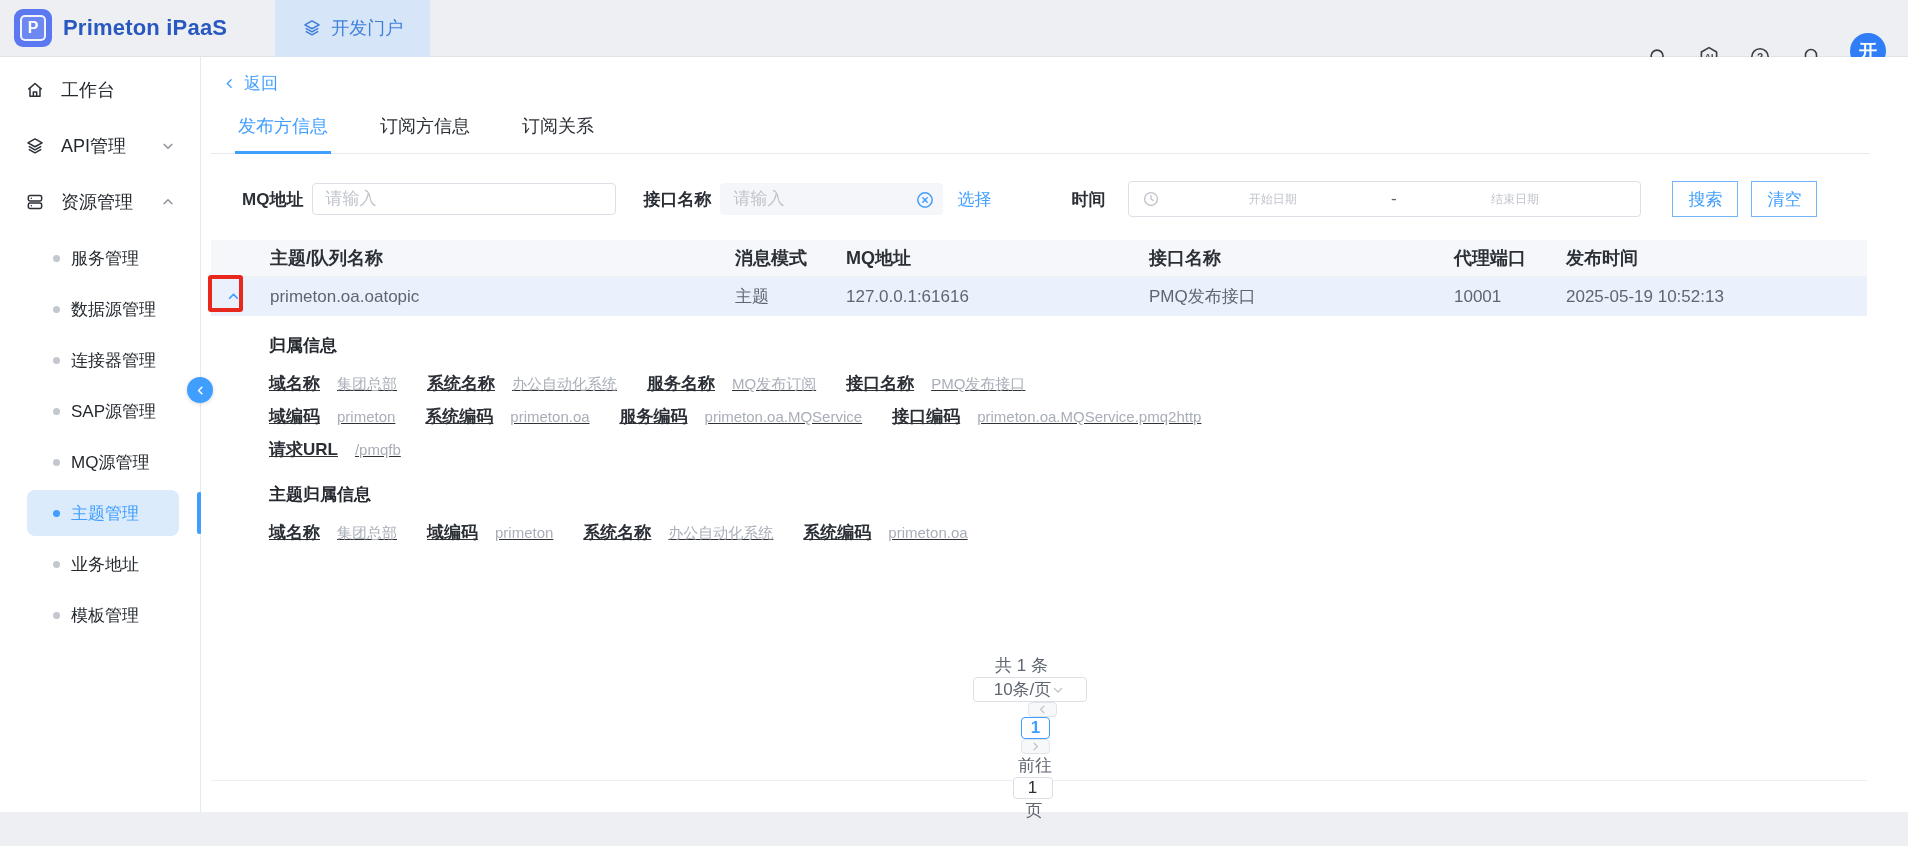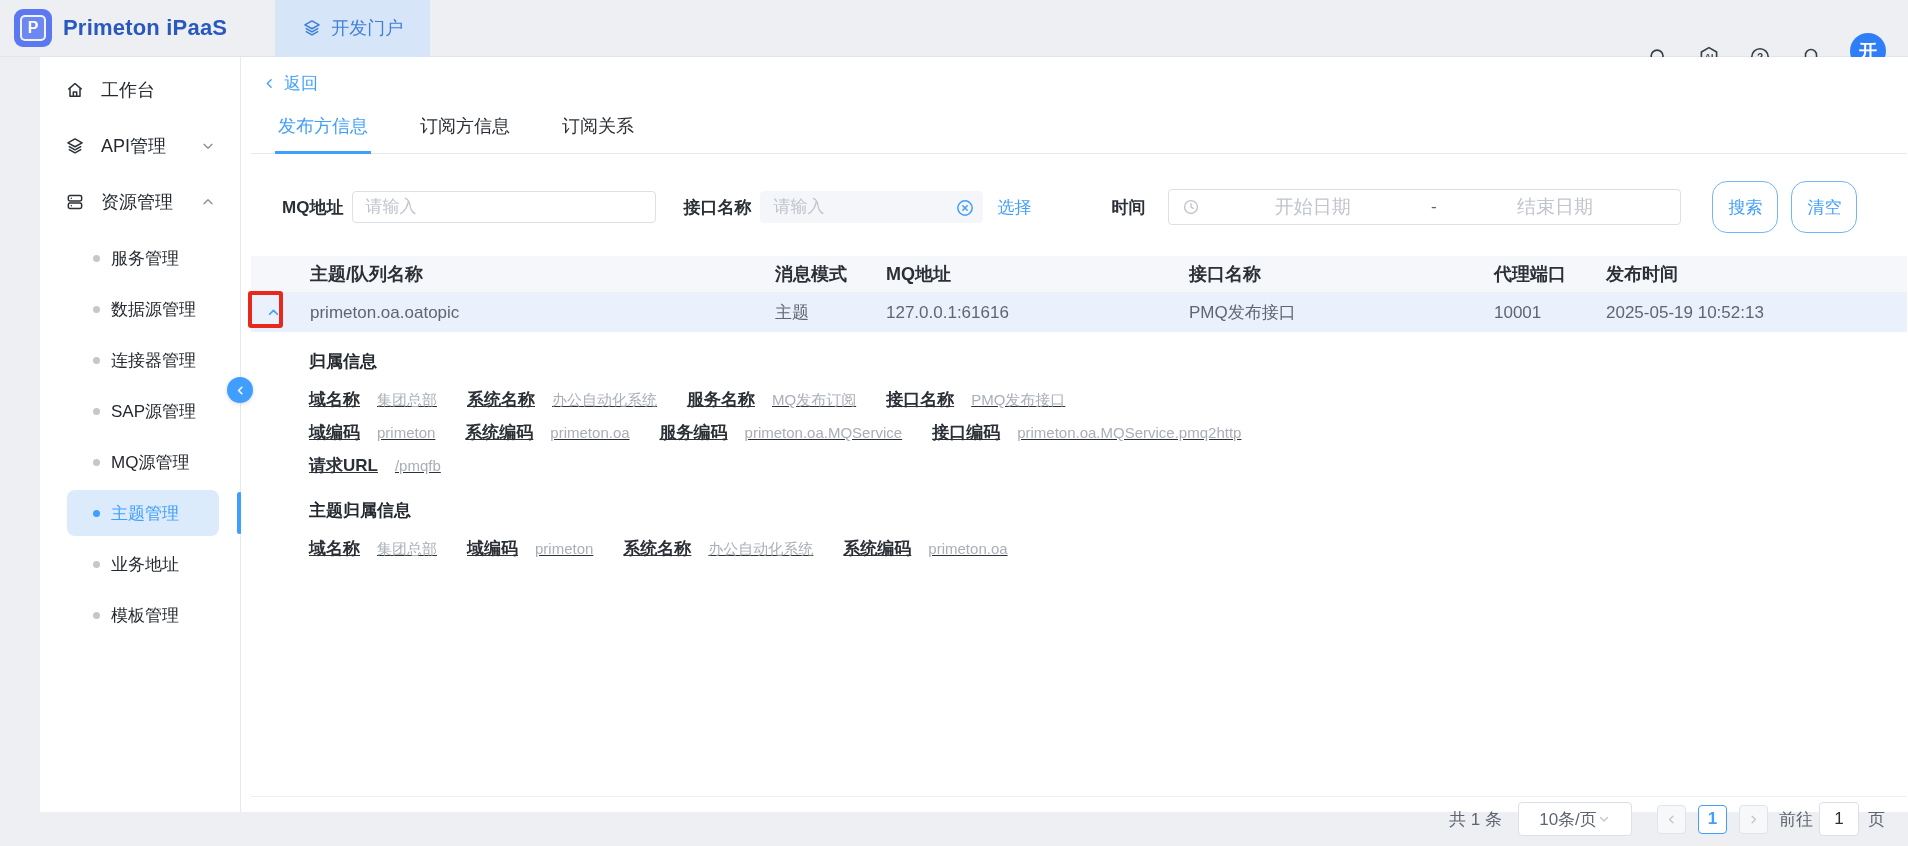--- a/index.html
+++ b/index.html
@@ -14,21 +14,21 @@
   .topbar { height:57px; background:#edeff3; border-bottom:1px solid #e2e4e8; display:flex; align-items:center; }
   .logo-wrap { display:flex; align-items:center; margin-left:14px; }
   .logo-icon { width:38px; height:38px; border-radius:9px; background:#5b78f0; display:flex; align-items:center; justify-content:center; position:relative; }
   .logo-icon .inner { width:26px; height:26px; border:2px solid rgba(255,255,255,.9); border-radius:5px; display:flex; align-items:center; justify-content:center; color:#fff; font-weight:bold; font-size:16px; background:rgba(255,255,255,.12); }
   .logo-title { margin-left:11px; font-size:22px; font-weight:bold; color:#2858c0; letter-spacing:.2px; }
   .portal-tab { height:57px; margin-left:48px; padding:0 27px; background:#d7e5f8; color:#3e7fd8; font-size:18px; display:flex; align-items:center; gap:9px; cursor:pointer; }
   .topbar-right { margin-left:auto; display:flex; align-items:flex-end; gap:27px; margin-right:22px; color:#3a3e44;margin-top:46px; }
   .tb-icon { width:24px; height:24px; display:flex; align-items:center; justify-content:center; cursor:pointer; }
   .avatar { width:36px; height:36px; border-radius:50%; background:#2f7ef7; color:#fff; font-size:18px; font-weight:bold; display:flex; align-items:center; justify-content:center; cursor:pointer; }
   
-  .app { display:flex; height:755px; background:#000000;margin-left:40px; }
+  .app { display:flex; height:755px; background:#000000; }
   .sidebar { width:201px; flex:0 0 201px; border-right:1px solid #e7e9ec; position:relative; padding-top:5px; background:#fff; }
   .side-item { height:56px; display:flex; align-items:center; padding:0 24px; font-size:18px; color:#24292f; cursor:pointer; }
   .side-item .mi { width:22px; height:22px; margin-right:15px; display:flex; align-items:center; justify-content:center; color:#2b2f36; }
   .side-item .chev { margin-left:auto; color:#8a8f98; display:flex; }
   .sub-item { height:46px; margin:5px 21px 5px 27px; border-radius:8px; display:flex; align-items:center; padding-left:26px; font-size:17px; color:#24292f; cursor:pointer; position:relative; }
   .sub-item .dot { width:7px; height:7px; border-radius:50%; background:#c3c7ce; margin-right:11px; flex:0 0 7px; }
   .sub-item.active { background:#dcebfb; color:#409eff; }
   .sub-item.active .dot { background:#409eff; }
   .sub-item.active::after { content:""; position:absolute; right:-23px; top:2px; width:5px; height:42px; border-radius:3px; background:#409eff; }
   .collapse-toggle { position:absolute; right:-13px; top:320px; width:26px; height:26px; border-radius:50%; background:#409eff; color:#fff; display:flex; align-items:center; justify-content:center; cursor:pointer; z-index:6; box-shadow:0 1px 4px rgba(0,0,0,.15); }
@@ -41,23 +41,23 @@
   
   .filters { display:flex; align-items:center; margin-top:27px; font-size:17px; }
   .f-label { font-weight:600; color:#2b2f36; white-space:nowrap; }
   .inp { height:32px; border:1px solid #dcdfe6; border-radius:4px; padding:0 12px; font-size:17px; color:#606266; background:#fff; outline:none; font-family:"Liberation Sans",sans-serif; }
   .inp::placeholder { color:#c0c4cc; }
   .iface-wrap { position:relative; margin-left:9px; }
   .iface-wrap .inp { width:223px; background:#f4f6f9; border:1px solid #f4f6f9; padding-right:38px; }
   .clear-ic { position:absolute; right:8px; top:7px; width:20px; height:20px; cursor:pointer; color:#409eff; }
   .link { color:#409eff; cursor:pointer; white-space:nowrap; }
   .date-range { margin-left:23px; width:513px; height:36px; border:1px solid #dcdfe6; border-radius:4px; display:flex; align-items:center; padding:0 13px; color:#c0c4cc; background:#fff; cursor:text; }
-  .date-range .ph { flex:1; text-align:center; font-size:19px; }
+  .date-range .ph { flex:1; text-align:center; font-size:12px; }
   .date-range .sep { color:#606266; padding:0 6px; font-size:17px; }
-  .btn { height:52px; padding:0 15px; border:1px solid #74b4f8; border-radius:15px; background:#fff; color:#409eff; font-size:17px; cursor:pointer; font-family:"Liberation Sans",sans-serif; }
+  .btn { height:36px; padding:0 15px; border:1px solid #74b4f8; border-radius:0; background:#fff; color:#409eff; font-size:17px; cursor:pointer; font-family:"Liberation Sans",sans-serif; }
   
   .table { margin-top:23px; width:1656px; height:541px; border-bottom:1px solid #ebeef5; }
   .thead { display:flex; height:37px; background:#f5f7fa; align-items:center; font-size:18px; font-weight:600; color:#2b2f36; border-bottom:1px solid #eef0f4; }
   .trow { display:flex; height:39px; background:#eaf1fd; align-items:center; font-size:17px; color:#5f6671; cursor:pointer; }
   .c-expand { width:51px; flex:0 0 51px; position:relative; height:100%; display:flex; align-items:center; }
   .c-name { width:462px; flex:0 0 462px; padding-left:8px; }
   .c-mode { width:109px; flex:0 0 109px; padding-left:11px; }
   .c-mq { width:304px; flex:0 0 304px; padding-left:13px; }
   .c-iface { width:304px; flex:0 0 304px; padding-left:12px; }
   .c-port { width:112px; flex:0 0 112px; padding-left:13px; }
@@ -67,21 +67,21 @@
   
   .detail { padding:18px 0 22px 58px; background:#fff; }
   .sec-title { font-size:17px; font-weight:bold; color:#24292f; }
   .sec-title.second { margin-top:22px; }
   .pair-row { display:flex; align-items:baseline; margin-top:15px; flex-wrap:nowrap; }
   .pair-row + .pair-row { margin-top:10px; }
   .pair { display:flex; align-items:baseline; margin-right:30px;text-decoration:underline; }
   .pair .lab { font-size:17px; font-weight:600; color:#2b2f36; margin-right:17px; white-space:nowrap; }
   .pair .val { font-size:15px; color:#a9aeb8; white-space:nowrap; }
   
-  .pager { display:flex; align-items:center; justify-content:flex-end; margin-top:3px; height:38px; padding-right:22px; font-size:17px; color:#5f6671; }
+  .pager { display:flex; align-items:center; justify-content:flex-end; margin-top:3px; height:38px; padding-right:22px; font-size:17px; color:#5f6671;flex-direction:column; }
   .pg-total { margin-right:16px; }
   .pg-select { width:114px; height:34px; border:1px solid #dcdfe6; border-radius:4px; display:flex; align-items:center; justify-content:center; color:#5f6671; cursor:pointer; background:#fff; }
   .pg-arrow { width:29px; height:29px; border:1px solid #e0e3e8; background:#f7f8fa; border-radius:4px; color:#c3c7cd; display:flex; align-items:center; justify-content:center; cursor:pointer; }
   .pg-prev { margin-left:25px; }
   .pg-next { margin-left:12px; }
   .pg-cur { margin-left:12px; width:29px; height:29px; border:1.5px solid #409eff; border-radius:4px; color:#409eff; font-weight:600; display:flex; align-items:center; justify-content:center; background:#fff; cursor:pointer; }
   .pg-goto { margin-left:11px; }
   .pg-input { margin-left:6px; width:40px; height:34px; border:1px solid #dcdfe6; border-radius:4px; text-align:center; font-size:17px; color:#2b2f36; outline:none; font-family:"Liberation Sans",sans-serif; }
   .pg-unit { margin-left:9px; }
   svg { display:block; }

